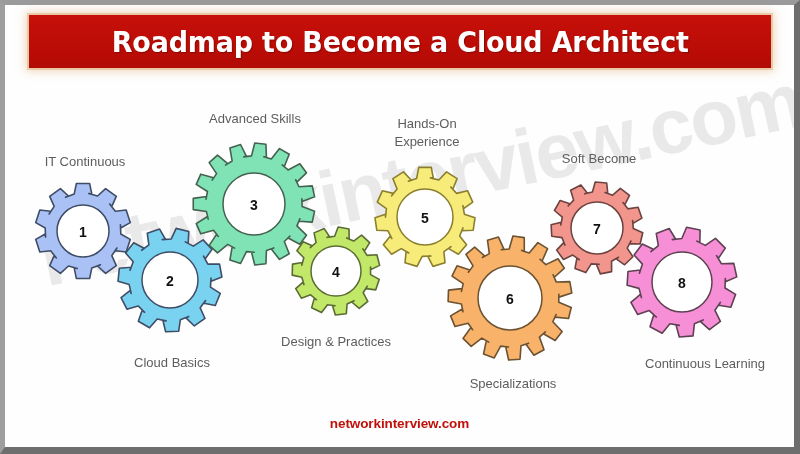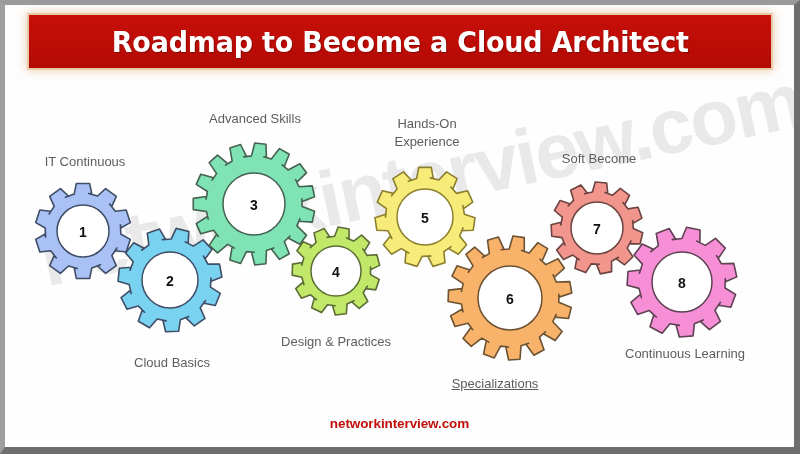--- a/index.html
+++ b/index.html
@@ -144,23 +144,23 @@
             <text x="677" y="278" class="gear-num">8</text>
           </g>
         </svg>
       <div id="gear-labels">
           <div class="gear-label" style="left: 20px; top: 148px; width: 120px;">IT Continuous</div>
           <div class="gear-label" style="left: 105px; top: 342px; width: 124px; margin-top: 7px;">Cloud Basics</div>
           <div class="gear-label" style="left: 180px; top: 105px; width: 140px;">Advanced Skills</div>
           <div class="gear-label" style="left: 256px; top: 328px; width: 150px;">Design &amp; Practices</div>
           <div class="gear-label" style="left: 362px; top: 110px; width: 120px;">Hands-On
 Experience</div>
-          <div class="gear-label" style="left: 420px; top: 370px; width: 140px; text-decoration: underline;">Specializations</div>
+          <div class="gear-label" style="left: 438px; top: 370px; width: 140px;">Specializations</div>
           <div class="gear-label" style="left: 540px; top: 145px; width: 108px;">Soft Become</div>
-          <div class="gear-label" style="left: 600px; top: 340px; width: 160px;">Continuous Learning</div>
+          <div class="gear-label" style="left: 600px; top: 350px; width: 160px; text-align: right;">Continuous Learning</div>
         </div>
     </div>
 
     <div id="footer">
       <div id="footer-brand">networkinterview.com</div>
     </div>
 
   </div>
 </div>
 

